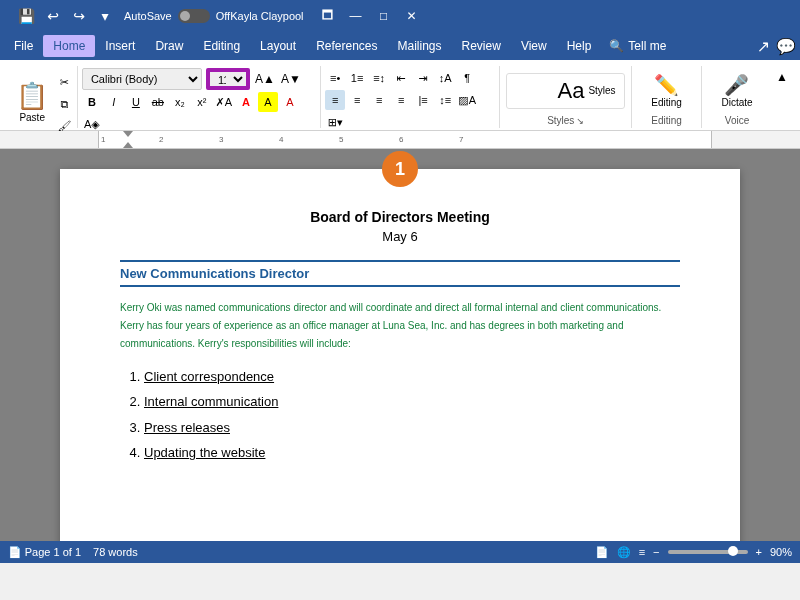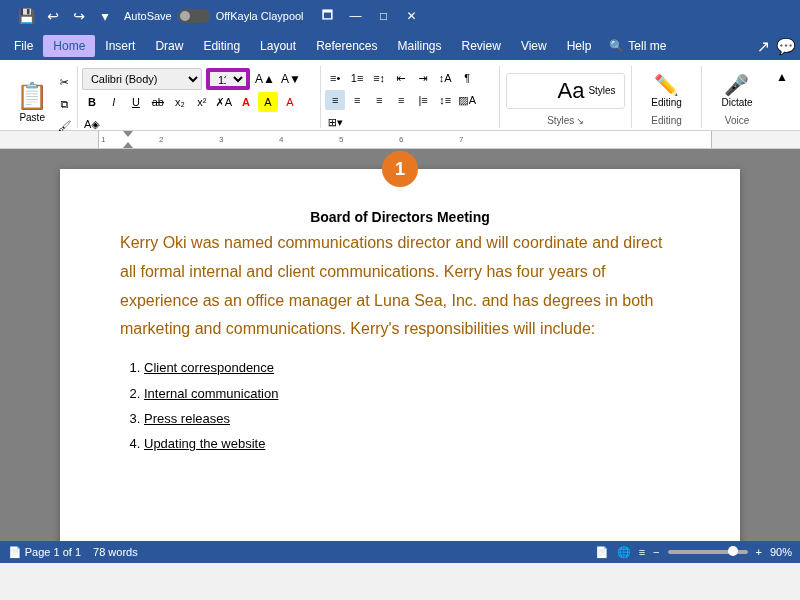--- a/index.html
+++ b/index.html
@@ -199,22 +199,22 @@
     .doc-section-header {
       font-weight: bold;
       font-size: 13px;
       color: #1f5c99;
       border-top: 2px solid #1f5c99;
       border-bottom: 2px solid #1f5c99;
       padding: 4px 0;
       margin-bottom: 12px;
     }
     .doc-body {
-      font-size: 16px;
-      color: #a16207;
+      font-size: 10px;
+      color: #15803d;
       line-height: 1.8;
       margin-bottom: 12px;
     }
     .doc-list {
       font-size: 13px;
       color: #000;
       line-height: 1.8;
       margin-left: 24px;
       list-style: decimal;
       text-decoration: underline;
@@ -450,21 +450,23 @@
     <div style="width:80px;background:#f3f3f3;"></div>
   </div>
 </div>
 
 <div id="doc-area">
   <div id="page">
 
     <div class="step-badge">1</div>
 
     <div class="doc-title-text">Board of Directors Meeting</div>
-
+    <div class="doc-subtitle-text">May 6</div>
+
+    <div class="doc-section-header">New Communications Director</div>
 
     <div class="doc-body">Kerry Oki was named communications director and will coordinate and direct all formal internal and client communications. Kerry has four years of experience as an office manager at Luna Sea, Inc. and has degrees in both marketing and communications. Kerry's responsibilities will include:</div>
 
     <ol class="doc-list">
       <li>Client correspondence</li>
       <li>Internal communication</li>
       <li>Press releases</li>
       <li>Updating the website</li>
     </ol>
   </div>

